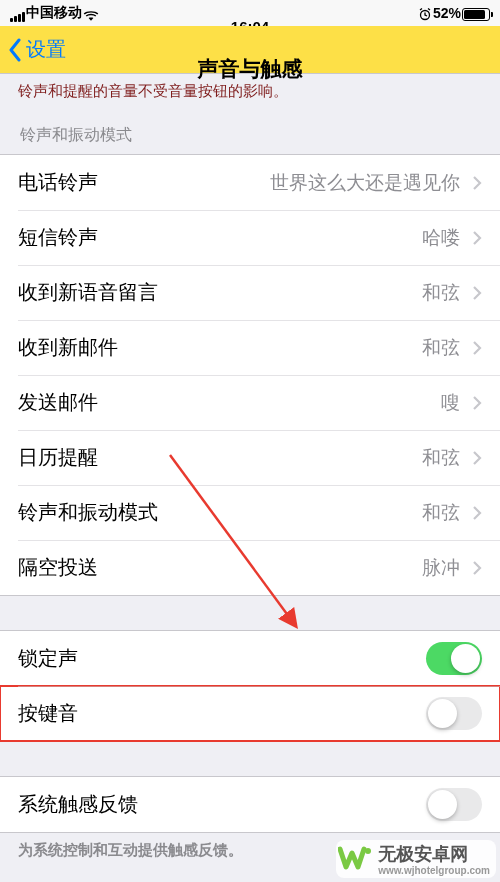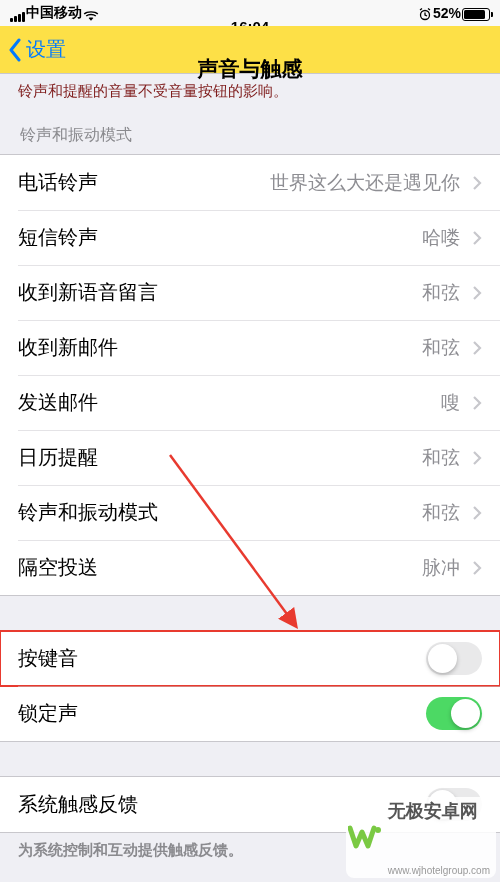--- a/index.html
+++ b/index.html
@@ -121,21 +121,21 @@
   
   .watermark {
     position:absolute;
     right: 4px; bottom: 4px;
     display:flex; align-items:center;
     font-size: 18px; font-weight:600; color:#555;
     background: rgba(255,255,255,.85);
     padding: 2px 6px 2px 2px;
     border-radius: 8px;
   }
-  .watermark .sub { font-size:10px; color:#999; display:block; line-height:1; font-weight:400;margin-top:43px;}
+  .watermark .sub { font-size:10px; color:#999; display:block; line-height:1; font-weight:700;}
   .watermark svg{ margin-right:4px;}
 </style>
 </head>
 <body>
 
 <div class="status-bar">
   <div class="sb-left">
     <span class="signal-bars">
       <span></span>
         <span></span>
@@ -240,31 +240,31 @@
       <span class="value">脉冲</span>
       <svg class="chevron" viewBox="0 0 10 16">
         <path d="M2 2 L8 8 L2 14"></path>
       </svg>
     </div>
   </div>
 
 <div style="height:34px;"></div>
 
 <div class="list" id="toggle-list">
+    <div class="row">
+      <span class="label">锁定声</span>
+      <span class="spacer"></span>
+      <span class="toggle on">
+        <span class="knob"></span>
+      </span>
+    </div>
     <div class="row highlight">
       <span class="label">按键音</span>
       <span class="spacer"></span>
       <span class="toggle ">
-        <span class="knob"></span>
-      </span>
-    </div>
-    <div class="row">
-      <span class="label">锁定声</span>
-      <span class="spacer"></span>
-      <span class="toggle on">
         <span class="knob"></span>
       </span>
     </div>
   </div>
 
 <div style="height:34px;"></div>
 
 <div class="list" id="haptic-list">
     <div class="row">
       <span class="label">系统触感反馈</span>

